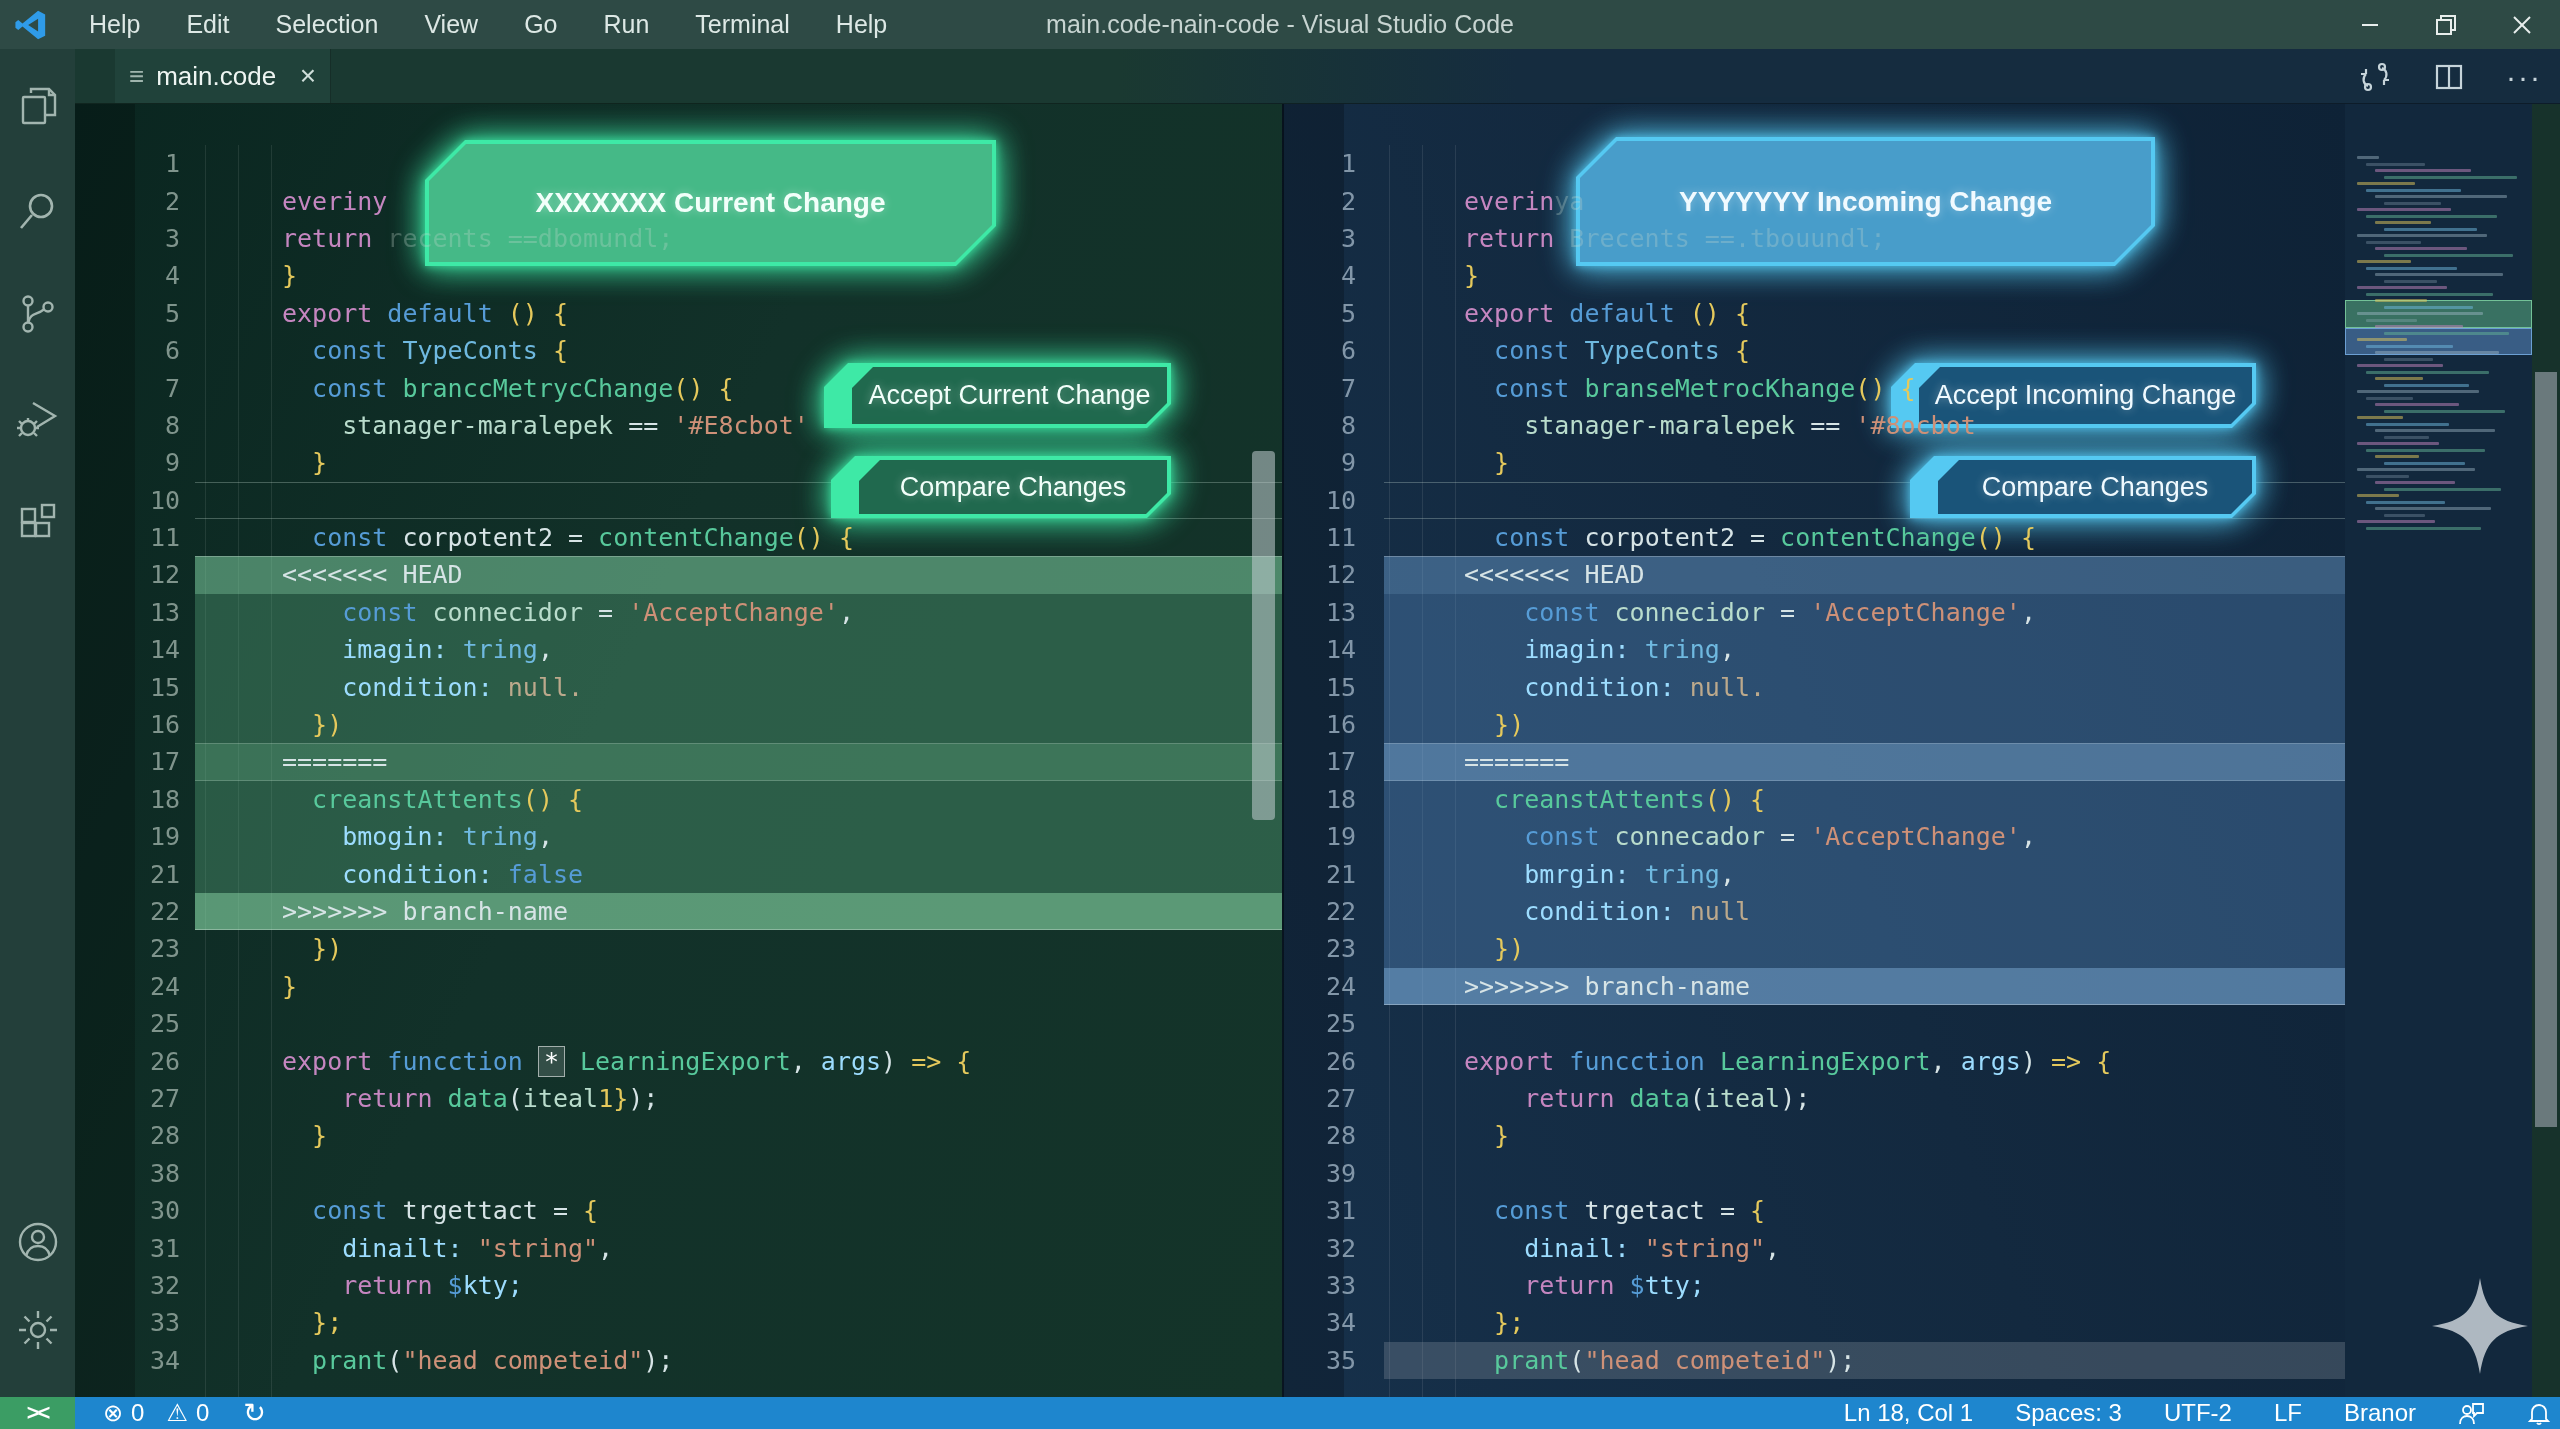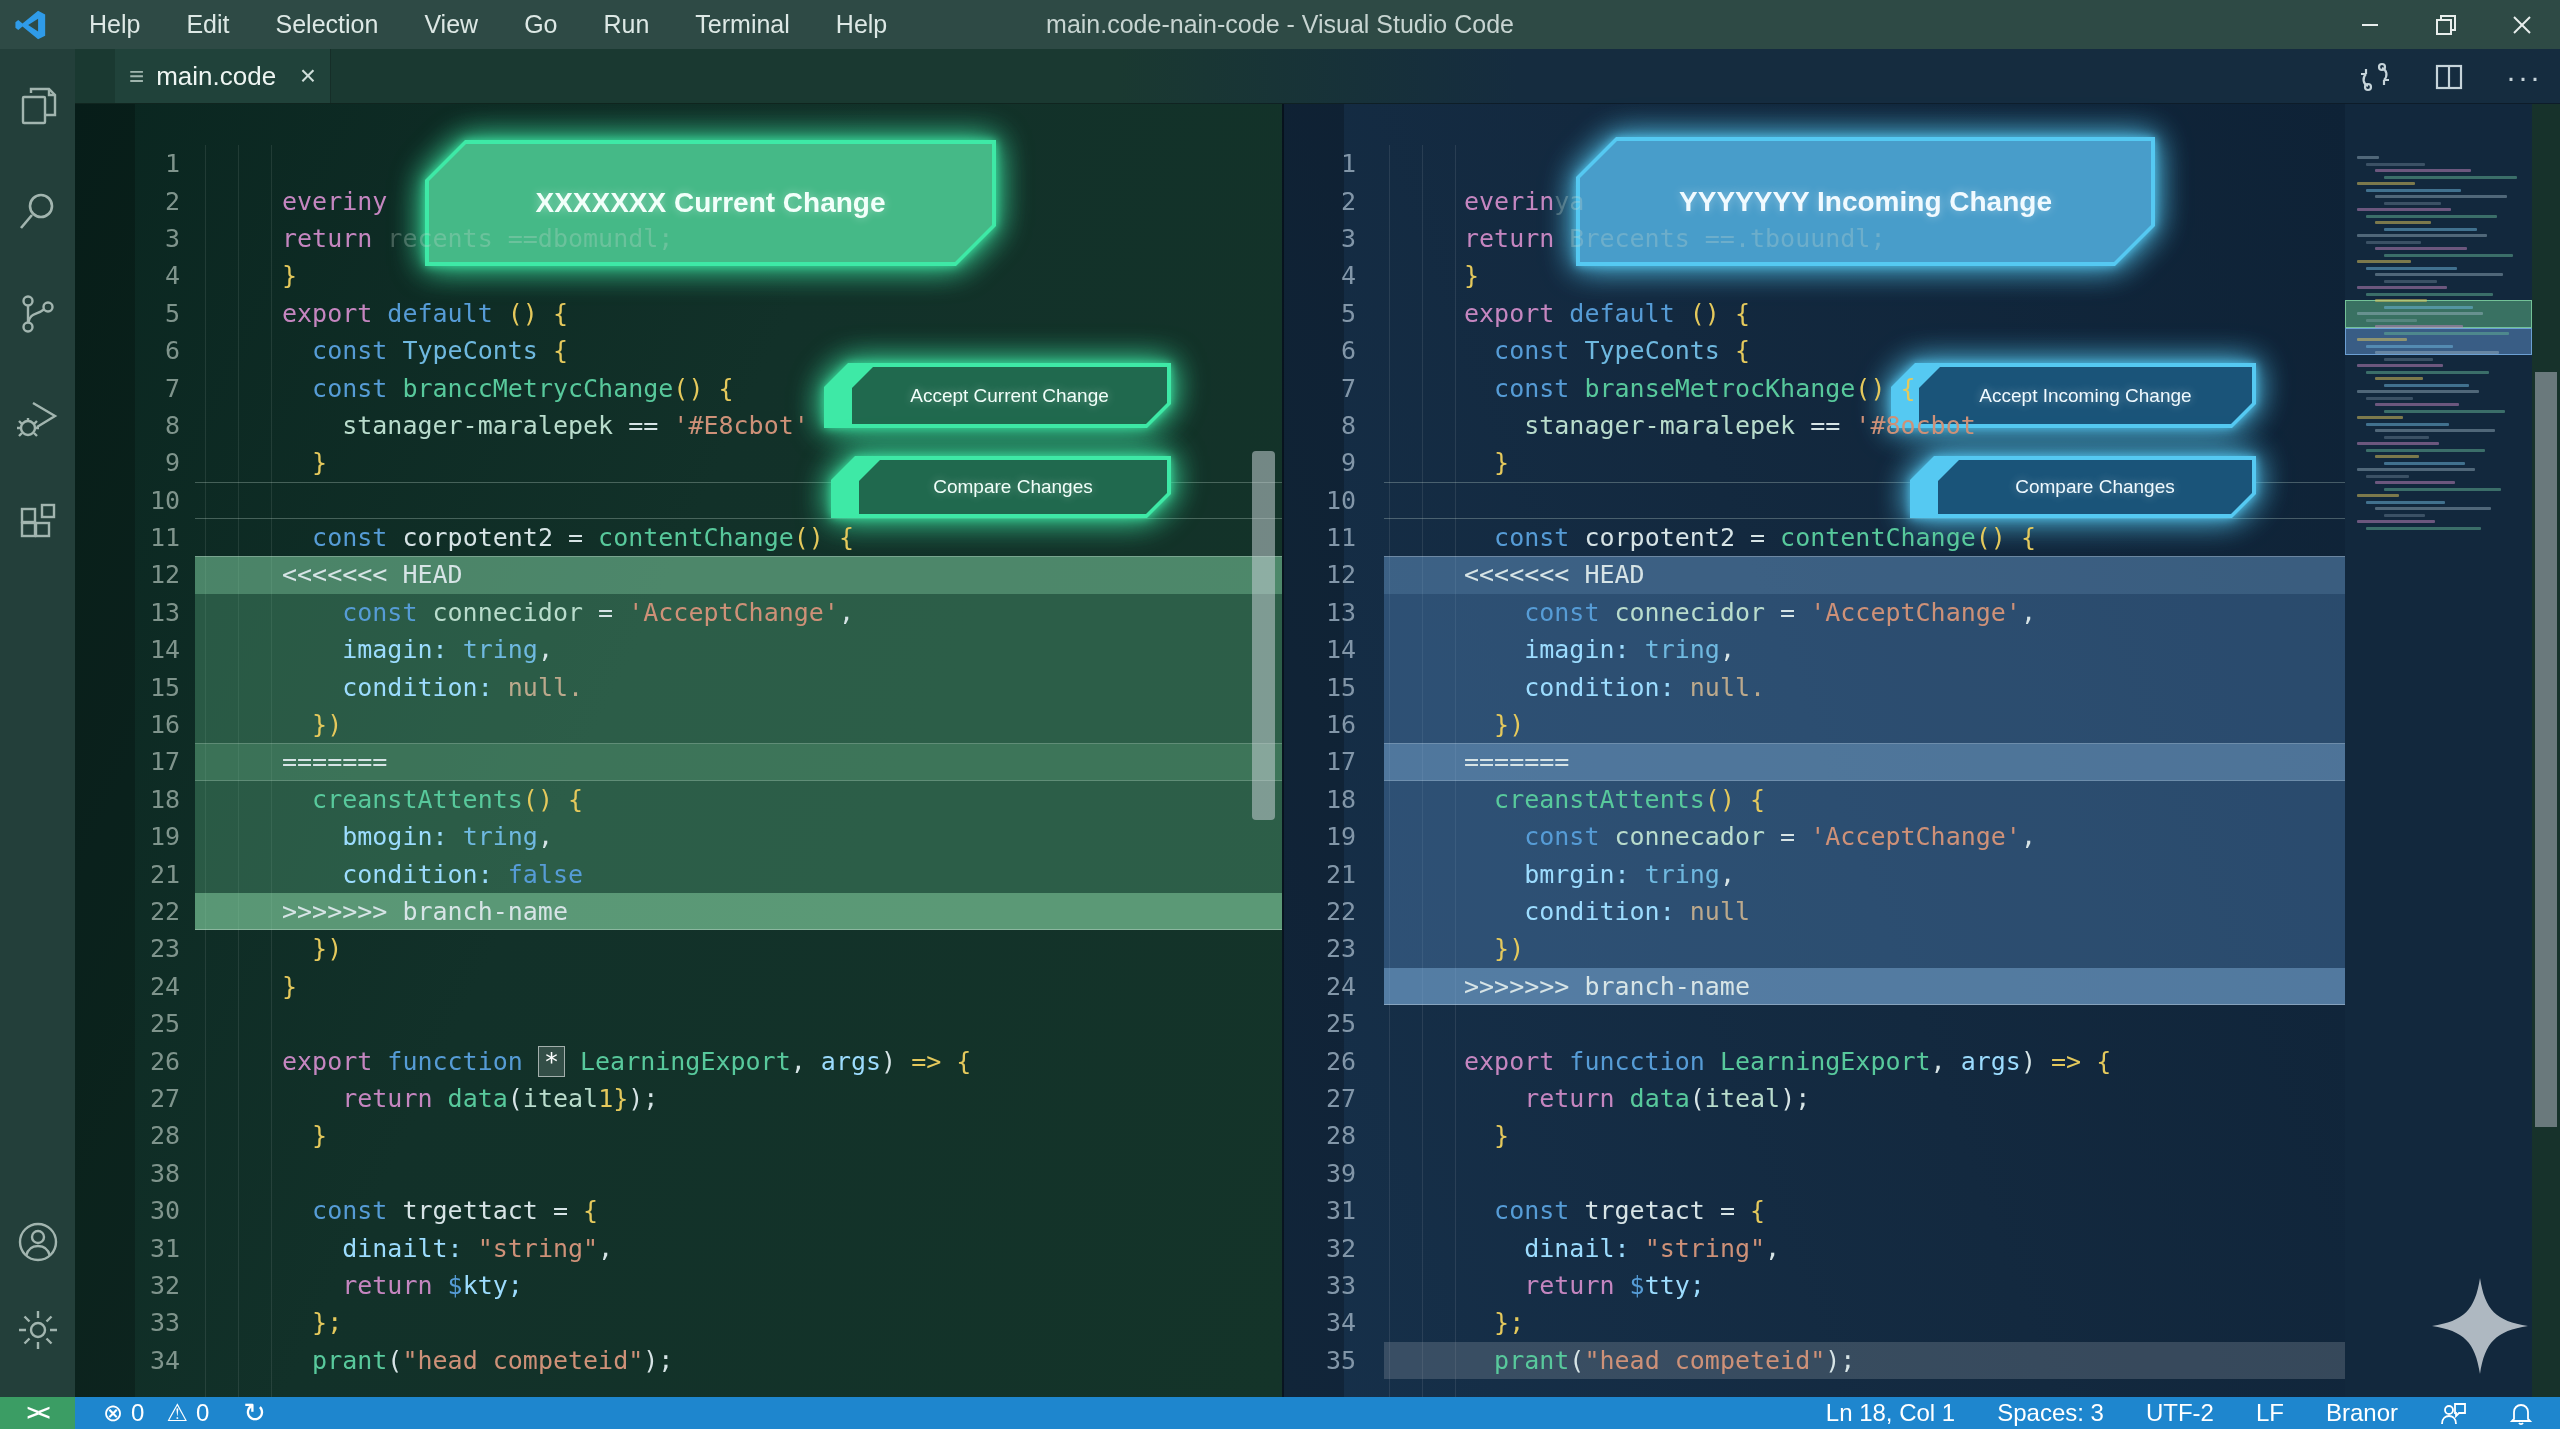--- a/index.html
+++ b/index.html
@@ -99,36 +99,36 @@
   .hexwrap { position:absolute; }
   .hexwrap.green { filter:drop-shadow(0 0 16px rgba(62,233,166,.75)) drop-shadow(0 0 5px rgba(62,233,166,.9)); }
   .hexwrap.blue  { filter:drop-shadow(0 0 16px rgba(85,201,242,.75)) drop-shadow(0 0 5px rgba(85,201,242,.9)); }
   .hex { position:absolute; inset:0; }
   .hexwrap.green .hex { background:#3ee9a6; }
   .hexwrap.blue  .hex { background:#55c9f2; }
   .hex-inner { position:absolute; inset:4px; display:flex; align-items:center; justify-content:center;
     color:#f2fffa; text-shadow:0 0 10px rgba(255,255,255,.4); }
   .hexwrap.blue .hex-inner { color:#f0faff; }
   .lbl .hex-inner { font-size:28px; font-weight:600; }
-  .btn .hex-inner { font-size:19px; font-weight:500;margin-left:24px; }
+  .btn .hex-inner { font-size:27px; font-weight:500;margin-left:24px; }
   .hexwrap.green.lbl .hex-inner { background:rgba(74,145,110,.55); }
   .hexwrap.green.btn .hex-inner { background:rgba(26,77,58,.82); }
   .hexwrap.blue.lbl .hex-inner { background:rgba(62,120,170,.55); }
   .hexwrap.blue.btn .hex-inner { background:rgba(17,64,100,.85); }
 
   .star { position:absolute; left:2430px; top:1276px; width:100px; height:100px; }
 
   
   .statusbar { position:absolute; left:0; top:1397px; width:2560px; height:32px;
     background:#1e86ce; color:#fff; display:flex; align-items:center; font-size:24px; }
   .sb-remote { width:75px; height:32px; background:#3b9d64; display:flex; align-items:center;
     justify-content:center; font-weight:700; font-size:22px; letter-spacing:-2px; }
   .sb-left { display:flex; align-items:center; gap:34px; margin-left:28px; }
   .sb-item { display:flex; align-items:center; gap:8px; }
-  .sb-right { margin-left:auto; display:flex; align-items:center; gap:42px; padding-right:26px; }
+  .sb-right { margin-left:auto; display:flex; align-items:center; gap:42px; padding-right:8px; }
   .sb-ic svg { width:26px; height:26px; display:block; }
 </style>
 </head>
 <body>
 
 <div class="app">
 
   <div class="titlebar">
     <div class="logo">
       <svg viewBox="0 0 48 48">

